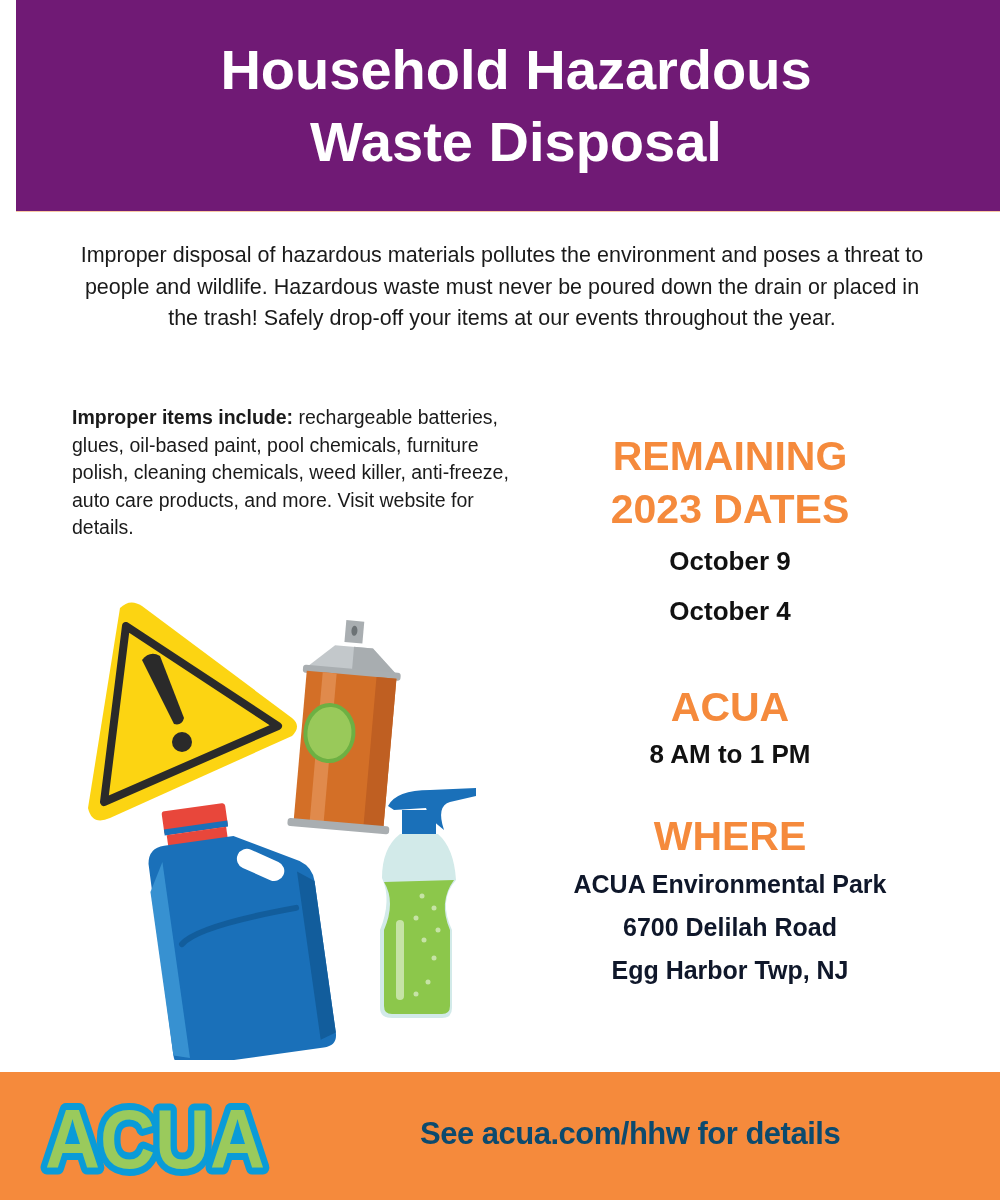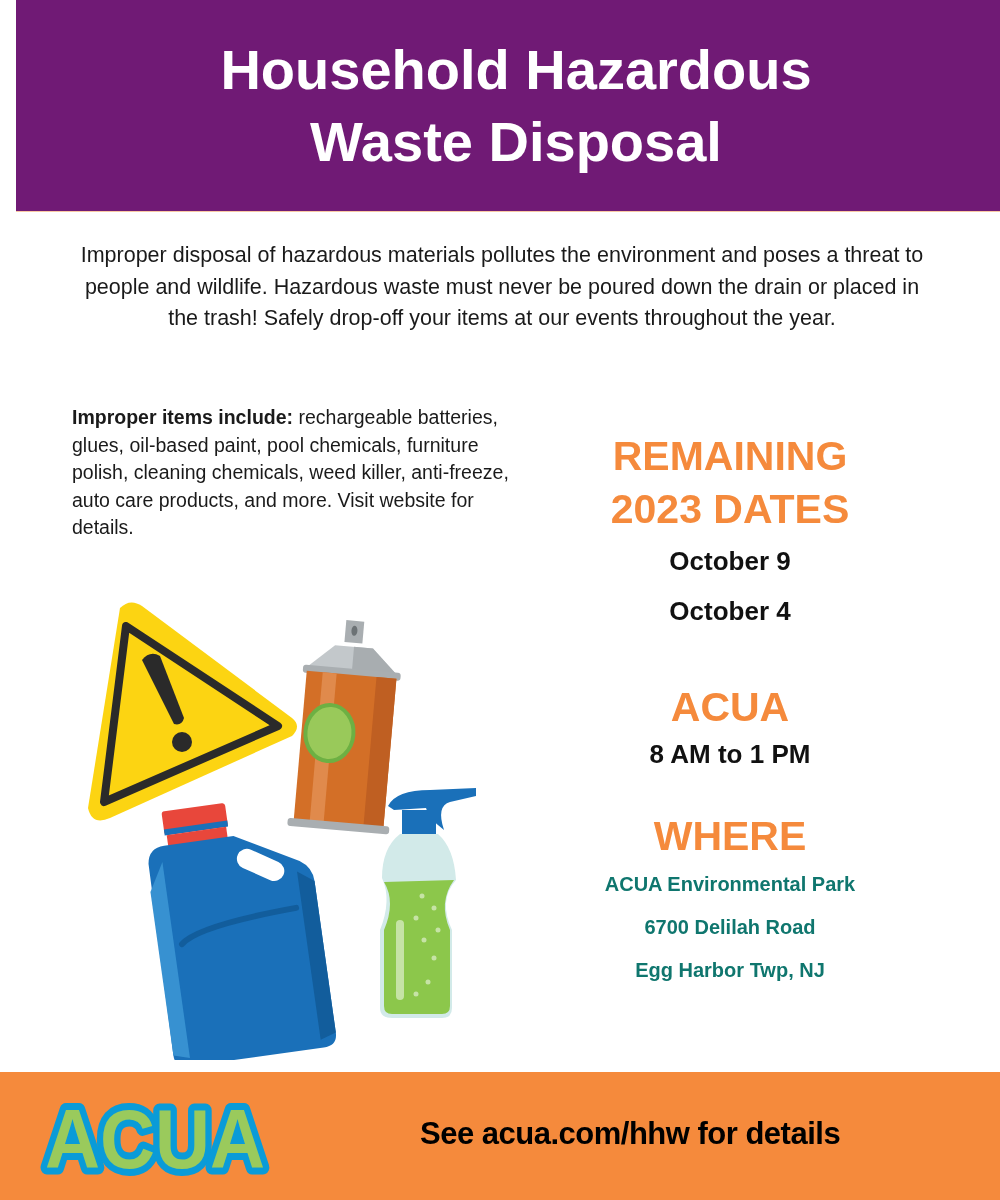--- a/index.html
+++ b/index.html
@@ -38,36 +38,36 @@
     }
     .orange-head {
       color: #f58a3c; font-weight: bold; margin: 0;
       font-size: 41px; line-height: 53px;
     }
     .dark-line {
       color: #111111; font-weight: bold; margin: 0;
       font-size: 26px; line-height: 50px;
     }
     .addr-line {
-      color: #0f766e; font-weight: bold; margin: 0;
-      font-size: 20px; line-height: 43px;
+      color: #0f172a; font-weight: bold; margin: 0;
+      font-size: 25px; line-height: 43px;
     }
     .illus {
       position: absolute; left: 70px; top: 590px; width: 440px; height: 470px;
     }
     .footer {
       position: absolute; left: 0; top: 1072px; width: 1000px; height: 128px;
       background: #f58a3c;
     }
     .logo {
       position: absolute; left: 30px; top: 1090px; width: 250px; height: 90px;
     }
     .footer-text {
       position: absolute; left: 420px; top: 1112px;
-      color: #000000; font-weight: bold; font-size: 31px; line-height: 44px;
+      color: #0c4a6e; font-weight: bold; font-size: 31px; line-height: 44px;
       margin: 0; text-decoration: none;
       letter-spacing: -0.5px;
     }
   </style>
 </head>
 <body>
 
 <div class="header">
   <h1>
     <span>Household Hazardous</span><br>

